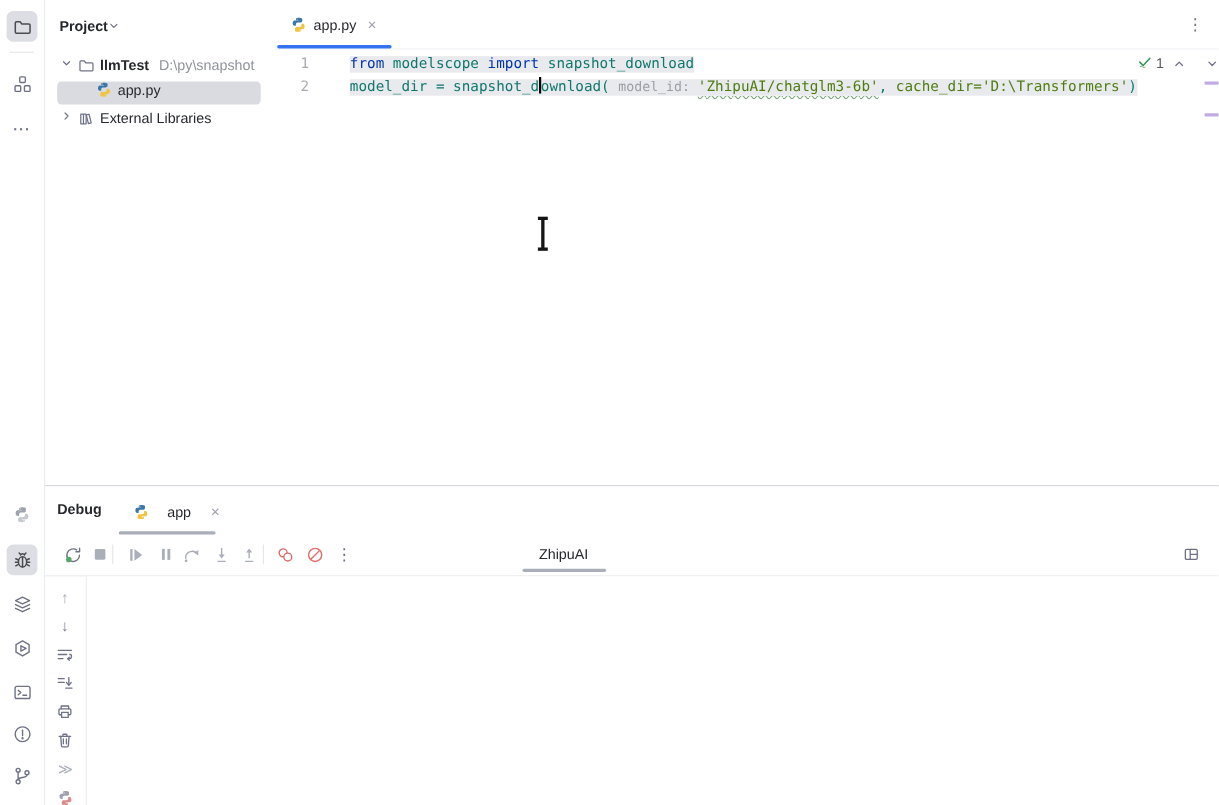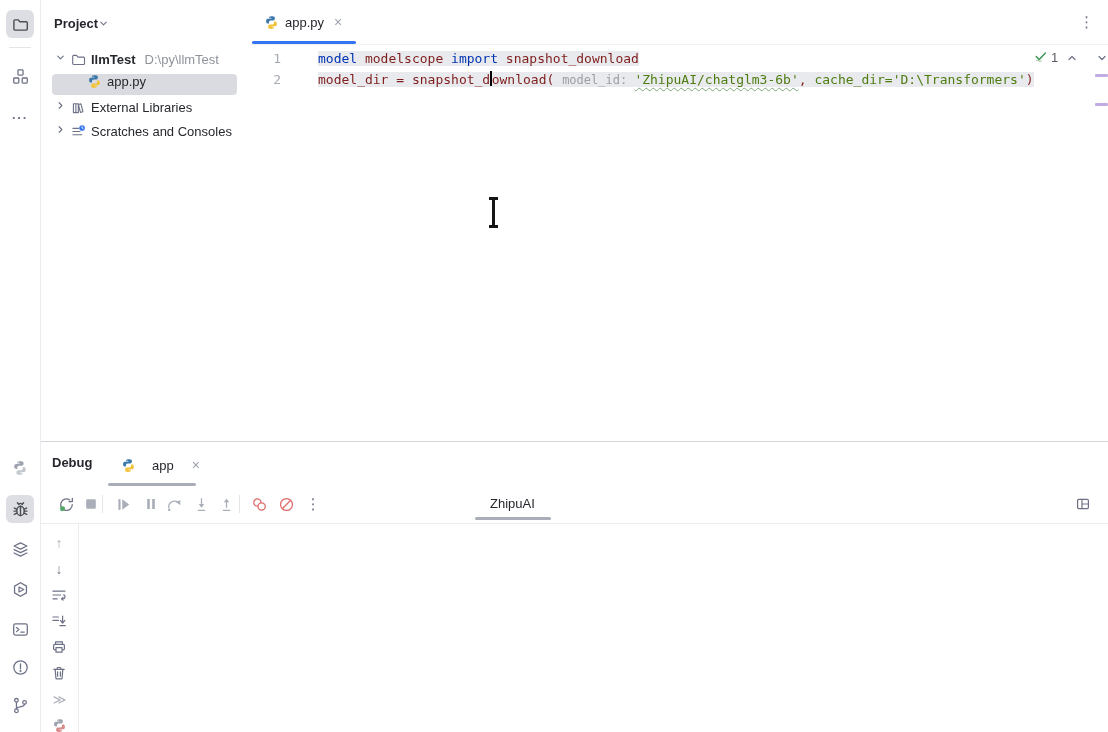--- a/index.html
+++ b/index.html
@@ -32,21 +32,21 @@
   .etab .close{color:#9DA1AB;font-size:14px;margin-left:4px;cursor:pointer;}
   .etab-underline{position:absolute;left:2px;top:41px;width:104px;height:3px;background:#3574F0;border-radius:2px;}
   .emore{position:absolute;right:14px;top:13px;color:#6E7287;font-size:15px;cursor:pointer;}
 
   .gutter-num{position:absolute;left:0;width:31px;text-align:right;
        font-family:"DejaVu Sans Mono",monospace;font-size:13px;line-height:21px;color:#A6AAB2;cursor:pointer;}
   .code-line{position:absolute;left:68px;font-family:"DejaVu Sans Mono",monospace;
        font-size:13px;line-height:21px;white-space:pre;}
   .hl{background:#E9EAED;}
   .tok-keyword{color:#0033B3;}
-  .tok-plain{color:#7f1d1d;margin-top:32px;}
+  .tok-plain{color:#0f766e;margin-top:32px;}
   .tok-hint{color:#9B9EA5;font-size:12px;}
   .tok-string{color:#4d7c0f;}
   .tok-param{color:#4d7c0f;}
   .squig{text-decoration:underline wavy #7CA87C 1px;text-underline-offset:3px;}
   .caret{display:inline-block;width:1.5px;height:15px;background:#000;vertical-align:-2px;}
 
   .inspect{position:absolute;top:49px;left:784px;display:flex;align-items:center;gap:8px;}
   .inspect .cnt{color:#5A5D63;font-size:13px;}
   .edge-mark{position:absolute;right:0;width:13px;height:3px;background:#C2ACE4;border-radius:1px;cursor:pointer;}
   .mouse-cursor{position:absolute;left:235px;top:195px;pointer-events:none;}
@@ -187,21 +187,21 @@
         <svg class="ic" width="11" height="11" viewBox="0 0 12 12">
             <path d="M3 4.5l3 3 3-3"></path>
           </svg>
       </span>
       <span>
         <svg class="ic" width="15" height="15" viewBox="0 0 16 16">
             <path d="M1.8 4.6c0-.6.4-1 1-1h3.1l1.5 1.8h6c.6 0 1 .4 1 1v5.9c0 .6-.4 1-1 1H2.8c-.6 0-1-.4-1-1z"></path>
           </svg>
       </span>
       <span class="lbl bold">llmTest</span>
-      <span class="path">D:\py\llmTest</span>
+      <span class="path">D:\py\snapshot</span>
     </div>
 
     <div class="trow" style="left:46px;top:74px">
       <span>
         <svg class="logo" width="15" height="15" viewBox="0 0 16 16">
             <path fill="#3B77A8" d="M7.9 1.2c-2.6 0-2.45 1.15-2.45 1.15l.01 1.19h2.5v.35H4.42S2.2 3.64 2.2 6.36c0 2.73 1.94 2.63 1.94 2.63h1.16V7.75s-.06-1.94 1.91-1.94h2.47s1.85.03 1.85-1.79V2.5S11.8 1.2 7.9 1.2zM6.53 2a.45.45 0 1 1 0 .9.45.45 0 0 1 0-.9z"></path>
             <path fill="#F2C43D" d="M8.1 14.8c2.6 0 2.45-1.15 2.45-1.15l-.01-1.19h-2.5v-.35h3.54s2.22.25 2.22-2.47c0-2.73-1.94-2.63-1.94-2.63H10.7v1.24s.06 1.94-1.91 1.94H6.32s-1.85-.03-1.85 1.79v1.52s-.28 1.3 3.63 1.3zm1.37-.8a.45.45 0 1 1 0-.9.45.45 0 0 1 0 .9z"></path>
           </svg>
       </span>
       <span class="lbl">app.py</span>
@@ -215,35 +215,20 @@
       </span>
       <span>
         <svg class="ic" width="15" height="15" viewBox="0 0 16 16">
             <path d="M2.6 13.4V4h2.6v9.4zM5.2 13.4V4h2.6v9.4z"></path>
             <path d="M10 13.2l2.7-.7-2.1-8.4-2.7.7z"></path>
           </svg>
       </span>
       <span class="lbl">External Libraries</span>
     </div>
 
-    <div class="trow" style="left:14px;top:124px">
-      <span>
-        <svg class="ic" width="11" height="11" viewBox="0 0 12 12">
-            <path d="M4.5 3l3 3-3 3"></path>
-          </svg>
-      </span>
-      <span>
-        <svg class="ic" width="15" height="15" viewBox="0 0 16 16">
-            <path d="M2 4.6h6.2M2 8h7.5M2 11.4h9.5"></path>
-            <circle cx="11.8" cy="4.2" r="3" fill="#3574F0" stroke="none"></circle>
-            <path d="M11.8 2.9v1.4l1 .6" stroke="#fff" stroke-width="1"></path>
-          </svg>
-      </span>
-      <span class="lbl">Scratches and Consoles</span>
-    </div>
   </section>
 
   <section class="editor">
     <div class="tabbar">
       <div class="etab">
         <span>
           <svg class="logo" width="15" height="15" viewBox="0 0 16 16">
               <path fill="#3B77A8" d="M7.9 1.2c-2.6 0-2.45 1.15-2.45 1.15l.01 1.19h2.5v.35H4.42S2.2 3.64 2.2 6.36c0 2.73 1.94 2.63 1.94 2.63h1.16V7.75s-.06-1.94 1.91-1.94h2.47s1.85.03 1.85-1.79V2.5S11.8 1.2 7.9 1.2zM6.53 2a.45.45 0 1 1 0 .9.45.45 0 0 1 0-.9z"></path>
               <path fill="#F2C43D" d="M8.1 14.8c2.6 0 2.45-1.15 2.45-1.15l-.01-1.19h-2.5v-.35h3.54s2.22.25 2.22-2.47c0-2.73-1.94-2.63-1.94-2.63H10.7v1.24s.06 1.94-1.91 1.94H6.32s-1.85-.03-1.85 1.79v1.52s-.28 1.3 3.63 1.3zm1.37-.8a.45.45 0 1 1 0-.9.45.45 0 0 1 0 .9z"></path>
             </svg>
@@ -251,21 +236,21 @@
         <span>app.py</span>
         <span class="close">×</span>
       </div>
       <div class="etab-underline"></div>
       <div class="emore">⋮</div>
     </div>
 
     <div class="gutter-num" style="top:48px">1</div>
     <div class="gutter-num" style="top:69px">2</div>
 
-    <div class="code-line" style="top:48px"><span class="hl"><span class="tok-keyword">model</span><span class="tok-plain"> modelscope </span><span class="tok-keyword">import</span><span class="tok-plain"> snapshot_download</span></span></div>
+    <div class="code-line" style="top:48px"><span class="hl"><span class="tok-keyword">from</span><span class="tok-plain"> modelscope </span><span class="tok-keyword">import</span><span class="tok-plain"> snapshot_download</span></span></div>
 
     <div class="code-line" style="top:69px"><span class="hl"><span class="tok-plain">model_dir = snapshot_d</span><span class="caret"></span><span class="tok-plain">ownload( </span><span class="tok-hint">model_id: </span><span class="tok-string squig">'ZhipuAI/chatglm3-6b'</span><span class="tok-plain">, </span><span class="tok-param">cache_dir=</span><span class="tok-string">'D:\Transformers'</span><span class="tok-plain">)</span></span></div>
 
     <div class="inspect">
       <span style="display:flex;align-items:center;gap:3px">
         <span>
           <svg width="14" height="14" viewBox="0 0 16 16">
               <path d="M2.5 8.5l3.5 3.5 7-7.5" stroke="#369650" fill="none" stroke-width="1.6" stroke-linecap="round" stroke-linejoin="round"></path>
               <path d="M2.5 13.5q1.5-1.5 3 0q1.5 1.5 3 0" stroke="#7CA87C" fill="none" stroke-width="1"></path>
             </svg>

